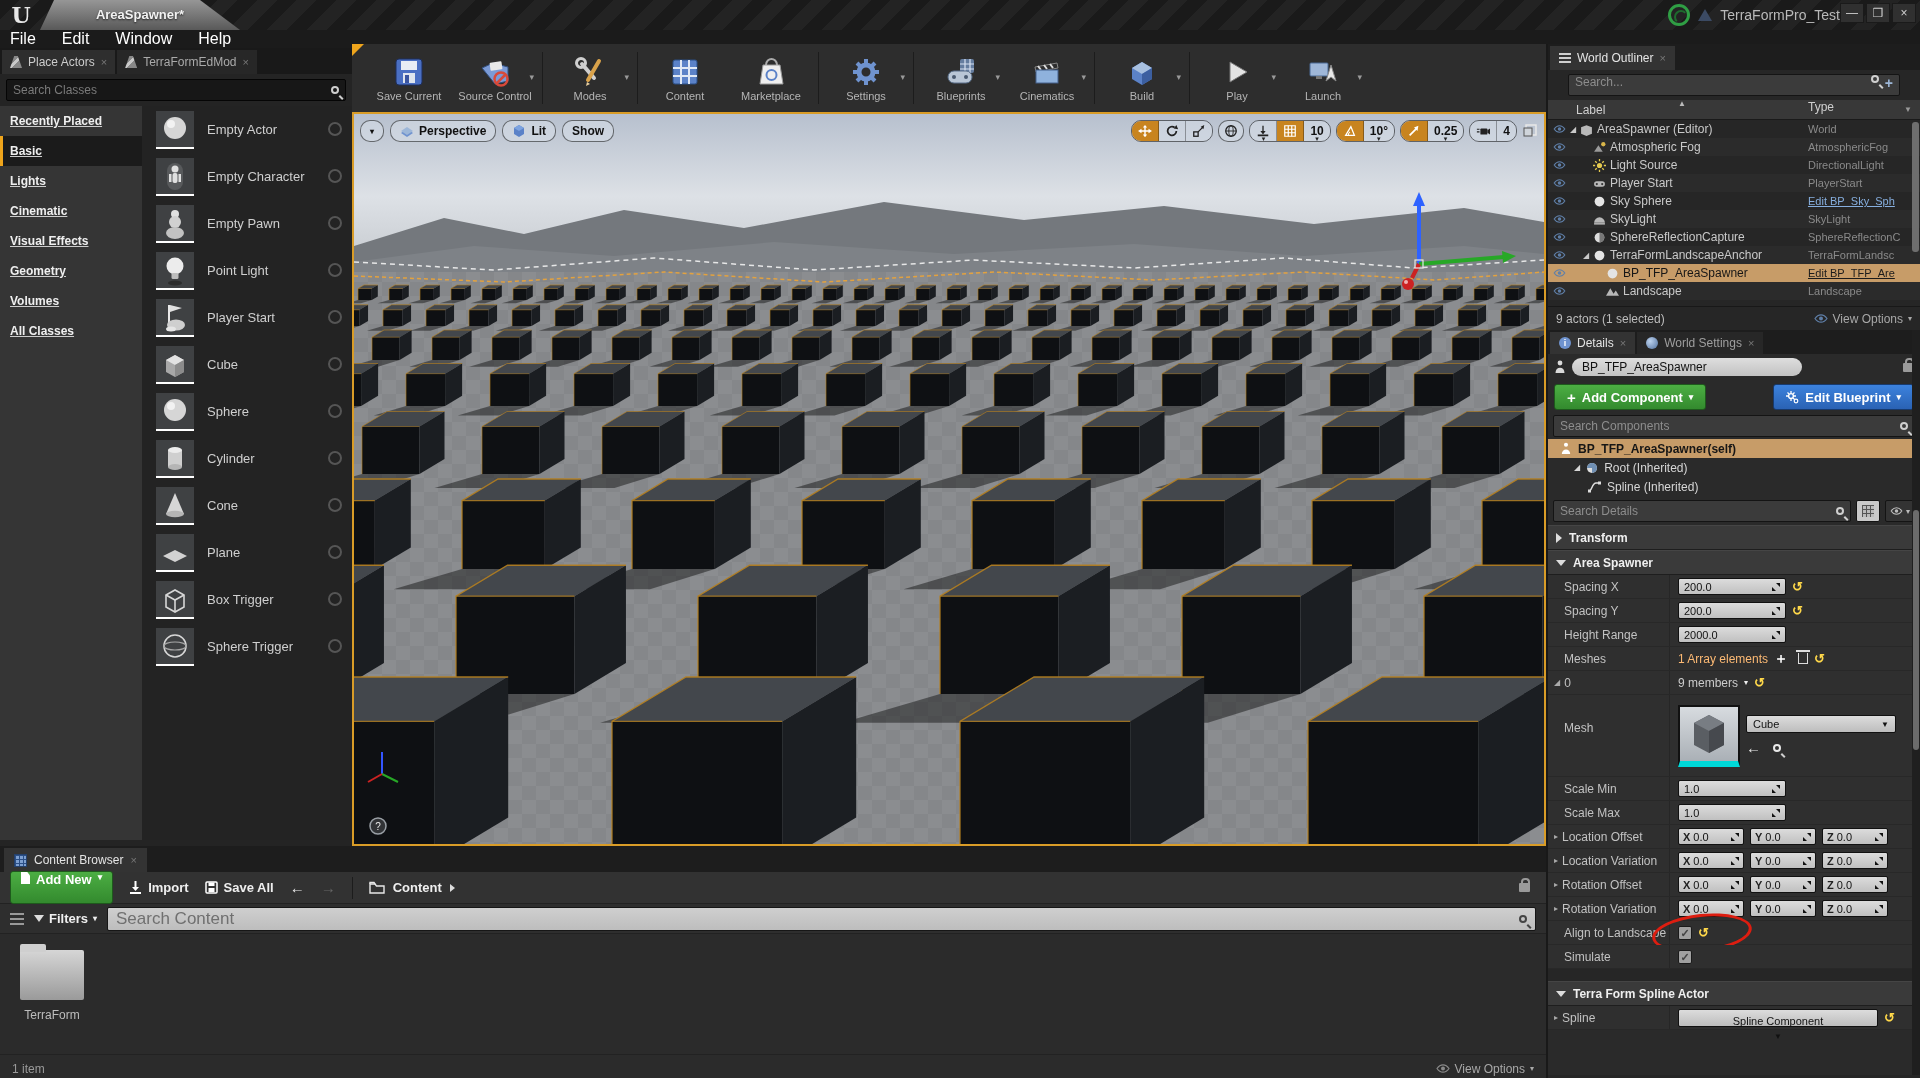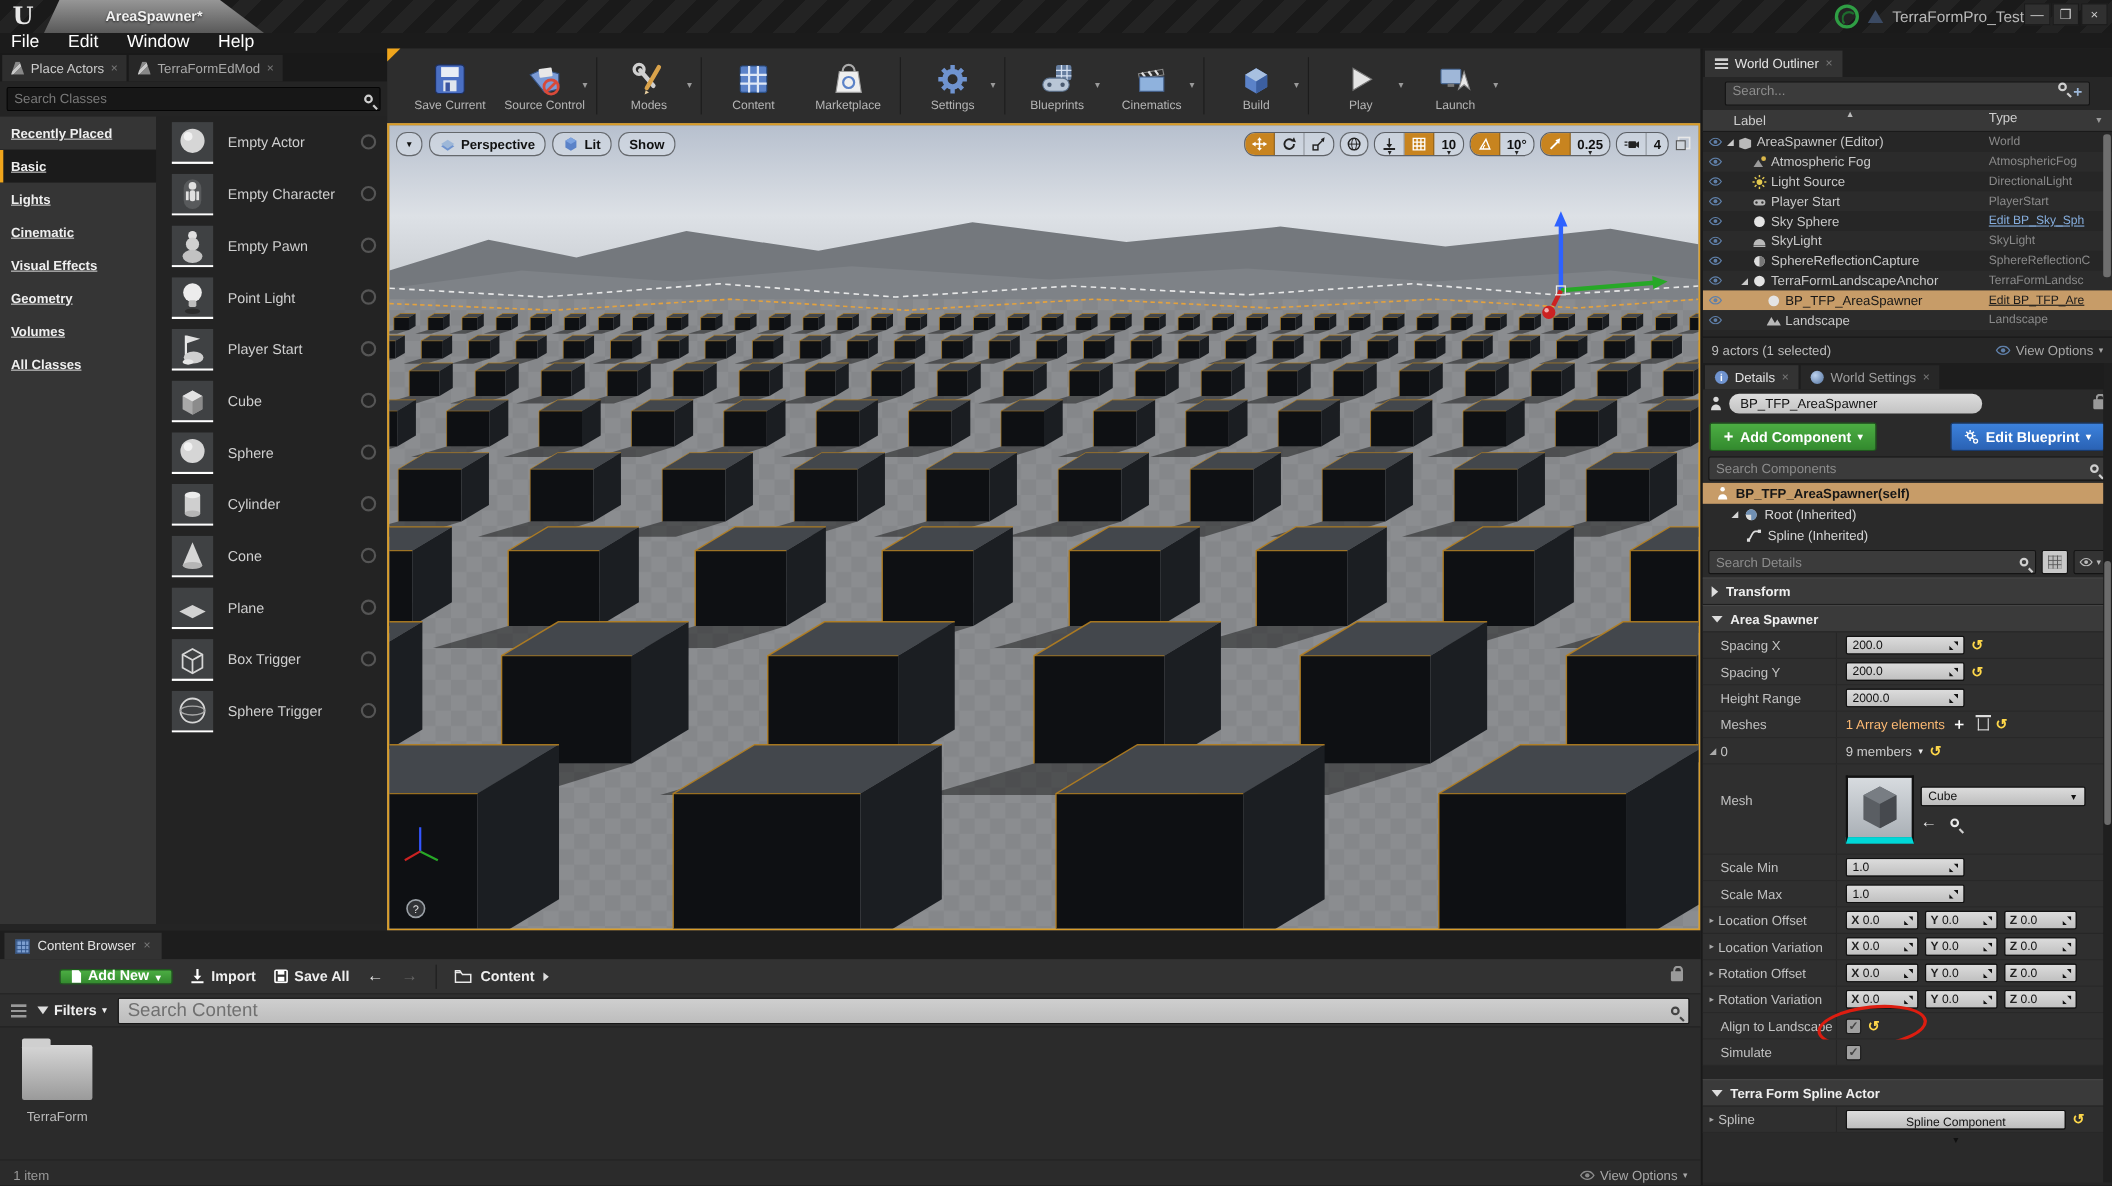--- a/index.html
+++ b/index.html
@@ -172,22 +172,22 @@
   .d-scroll .thumb{position:absolute;left:1px;width:6px;border-radius:3px;background:#6b6b6b;}
 
   
   .cbrowser{position:absolute;left:0;top:846px;width:1546px;height:232px;background:#2b2b2b;}
   .cb-tabs{height:26px;background:#1d1d1d;display:flex;align-items:flex-end;padding-left:4px;}
   .cb-tab{height:24px;background:#333;display:flex;align-items:center;gap:7px;padding:0 10px;color:#e4e4e4;font-size:12px;}
   .cb-grid-ico{width:13px;height:13px;background:
      linear-gradient(#2b4f86 1px,transparent 1px) 0 0/4px 4px,
      linear-gradient(90deg,#2b4f86 1px,transparent 1px) 0 0/4px 4px,#7d9fd0;border:1px solid #24406b;}
   .cb-row1{height:32px;display:flex;align-items:center;gap:16px;padding:0 10px;background:#323232;border-bottom:1px solid #222;}
-  .cb-addnew{height:14px;background:linear-gradient(#4cae43,#338a2e);border:1px solid #1e5a1c;border-radius:3px;color:#fff;
-     font-weight:bold;font-size:13px;display:flex;align-items:flex-end;gap:6px;padding:0 10px;margin-left:44px;}
+  .cb-addnew{height:33px;background:linear-gradient(#4cae43,#338a2e);border:1px solid #1e5a1c;border-radius:3px;color:#fff;
+     font-weight:bold;font-size:13px;display:flex;align-items:flex-start;gap:6px;padding:0 10px;}
   .doc-ico{width:9px;height:12px;background:#fff;clip-path:polygon(0 0,70% 0,100% 30%,100% 100%,0 100%);}
   .cb-tool{display:flex;align-items:center;gap:6px;color:#efefef;font-weight:bold;font-size:13px;}
   .arr{font-weight:bold;font-size:15px;color:#e8e8e8;} .arr.dis{color:#666;}
   .cb-sep{width:1px;height:22px;background:#1c1c1c;}
   .cb-crumb{display:flex;align-items:center;gap:8px;color:#efefef;font-weight:bold;font-size:13px;}
   .tri-r-sm{width:0;height:0;border-top:4px solid transparent;border-bottom:4px solid transparent;border-left:5px solid #ddd;}
   .cb-lock{margin-left:auto;margin-right:6px;}
   .cb-row2{height:30px;display:flex;align-items:center;gap:10px;padding:0 10px;background:#2e2e2e;border-bottom:1px solid #222;}
   .src-ico{width:14px;height:12px;background:repeating-linear-gradient(#999 0 2px,transparent 2px 5px);}
   .funnel{width:0;height:0;border-left:5px solid transparent;border-right:5px solid transparent;border-top:7px solid #ddd;position:relative;}

